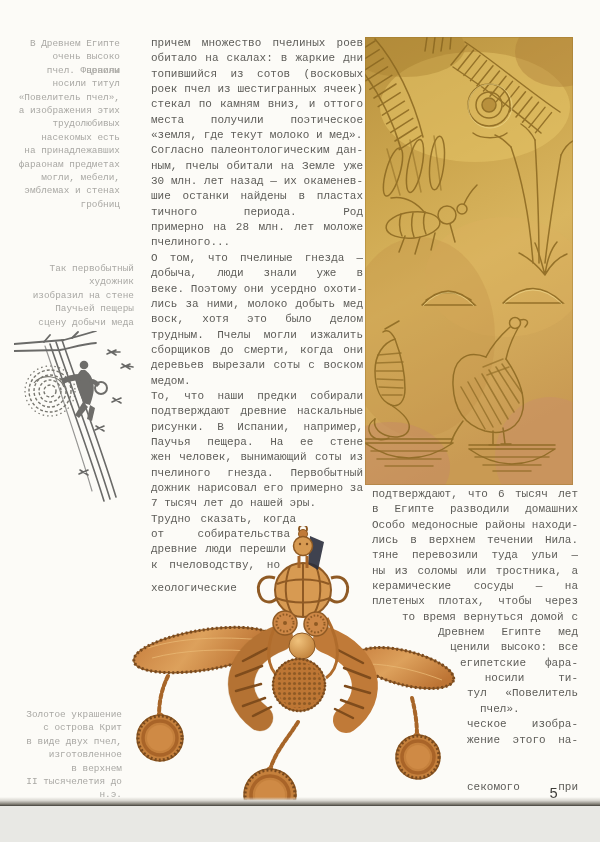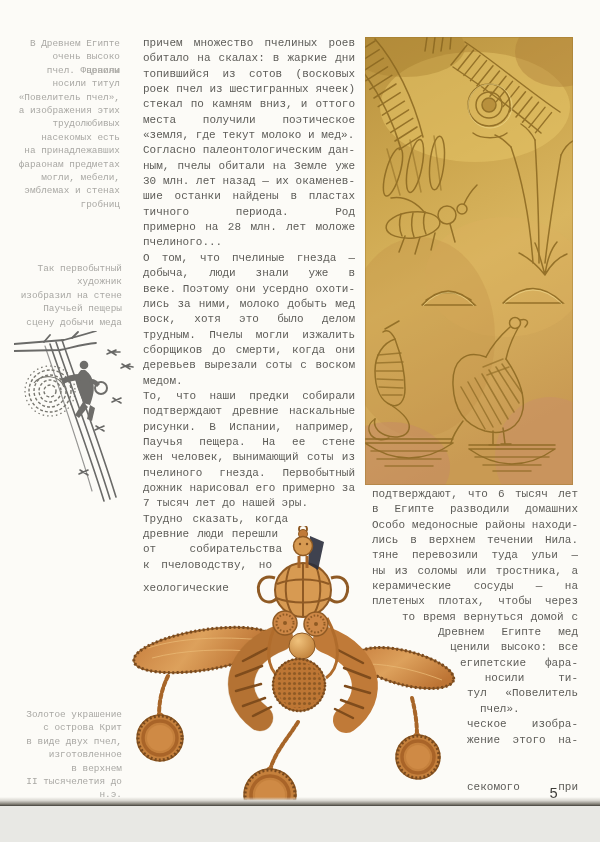--- a/index.html
+++ b/index.html
@@ -7,29 +7,29 @@
     position:relative;width:600px;height:806px;margin:0 auto;
     background:#fcfbf7;overflow:hidden;
     font-family:Liberation Mono, monospace;
     padding-left:44px;
   }
   
   .caption{position:absolute;text-align:right;color:#a9a8a4;
     font-size:9.4px;line-height:13.4px;}
   .caption .cline{height:13.4px;}
   #caption-pharaohs{left:18px;top:37px;width:102px;}
-  #caption-rockart{left:16px;top:262px;width:106px;}
+  #caption-rockart{left:28px;top:262px;width:106px;}
   #caption-pendant{left:16px;top:708px;width:106px;}
   
   .textcol{position:absolute;color:#5d5c58;font-size:11px;}
   .textcol .line{
     height:15.35px;line-height:15.35px;overflow:hidden;
     text-align:justify;text-align-last:justify;text-justify:inter-word;
   }
-  #main-col{left:143px;top:36px;width:212px;}
+  #main-col{left:151px;top:36px;width:212px;}
   #right-col{left:372px;top:487px;width:206px;}
   
   .fig{position:absolute;pointer-events:none;}
   #relief-fig{left:365px;top:37px;width:208px;height:448px;}
   #rockart-fig{left:14px;top:331px;width:120px;height:176px;}
   #pendant-fig{left:112px;top:526px;width:365px;height:312px;}
   
   #page-number{position:absolute;left:530px;top:786px;width:28px;
     text-align:right;font-size:14.5px;color:#3d3c38;}
   
@@ -109,22 +109,22 @@
         <div class="line">подтверждают древние наскальные</div>
         <div class="line">рисунки. В Испании, например, есть</div>
         <div class="line">Паучья пещера. На ее стене изобра-</div>
         <div class="line">жен человек, вынимающий соты из</div>
         <div class="line">пчелиного гнезда. Первобытный ху-</div>
         <div class="line">дожник нарисовал его примерно за</div>
         <div class="line" style="text-align-last: left;">7 тысяч лет до нашей эры.</div>
       </div>
     <div>
         <div class="line" style="margin-right: 67px;">Трудно сказать, когда</div>
+        <div class="line" style="margin-right: 73px;">от собирательства меда</div>
         <div class="line" style="margin-right: 77px;">древние люди перешли</div>
-        <div class="line" style="margin-right: 73px;">от собирательства меда</div>
         <div class="line" style="margin-right: 83px;">к пчеловодству, но ар-</div>
         <div class="line" style="margin-right: 87px; margin-top: 8px;">хеологические данные</div>
       </div>
   </div>
 
   <div class="textcol" id="right-col">
       <div class="line">подтверждают, что 6 тысяч лет назад</div>
       <div class="line">в Египте разводили домашних пчел.</div>
       <div class="line">Особо медоносные районы находи-</div>
       <div class="line">лись в верхнем течении Нила. Егип-</div>

